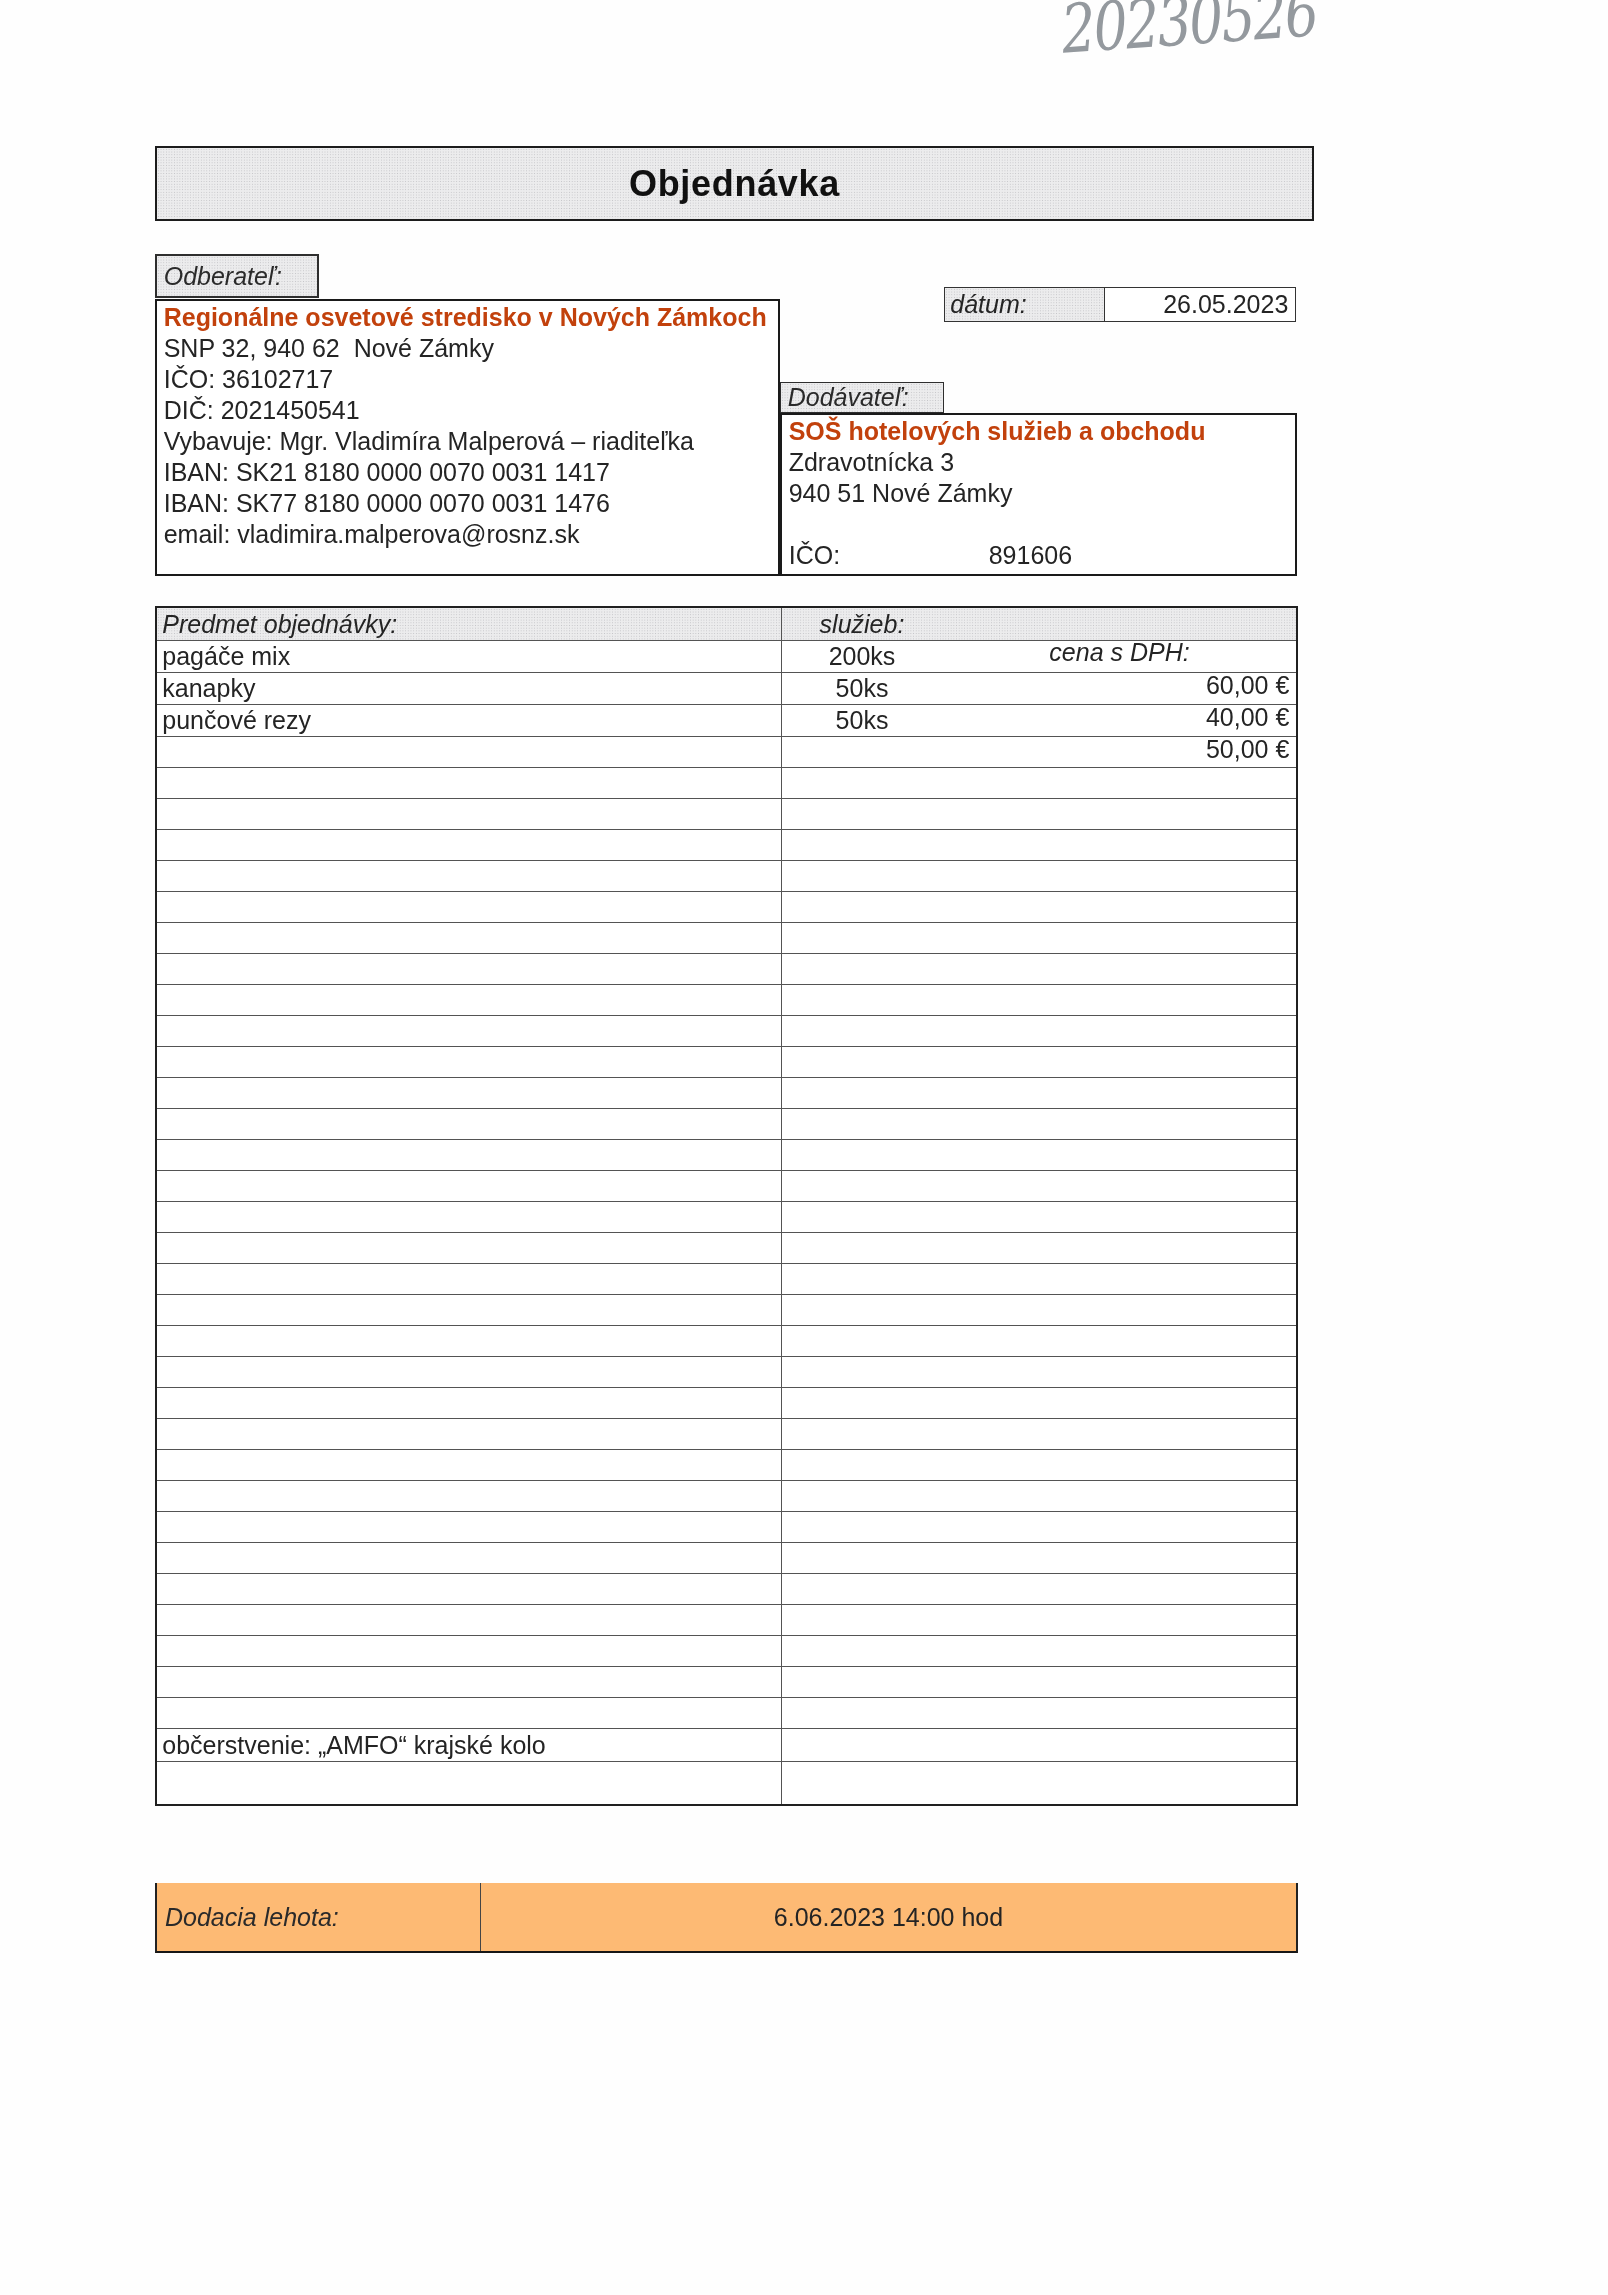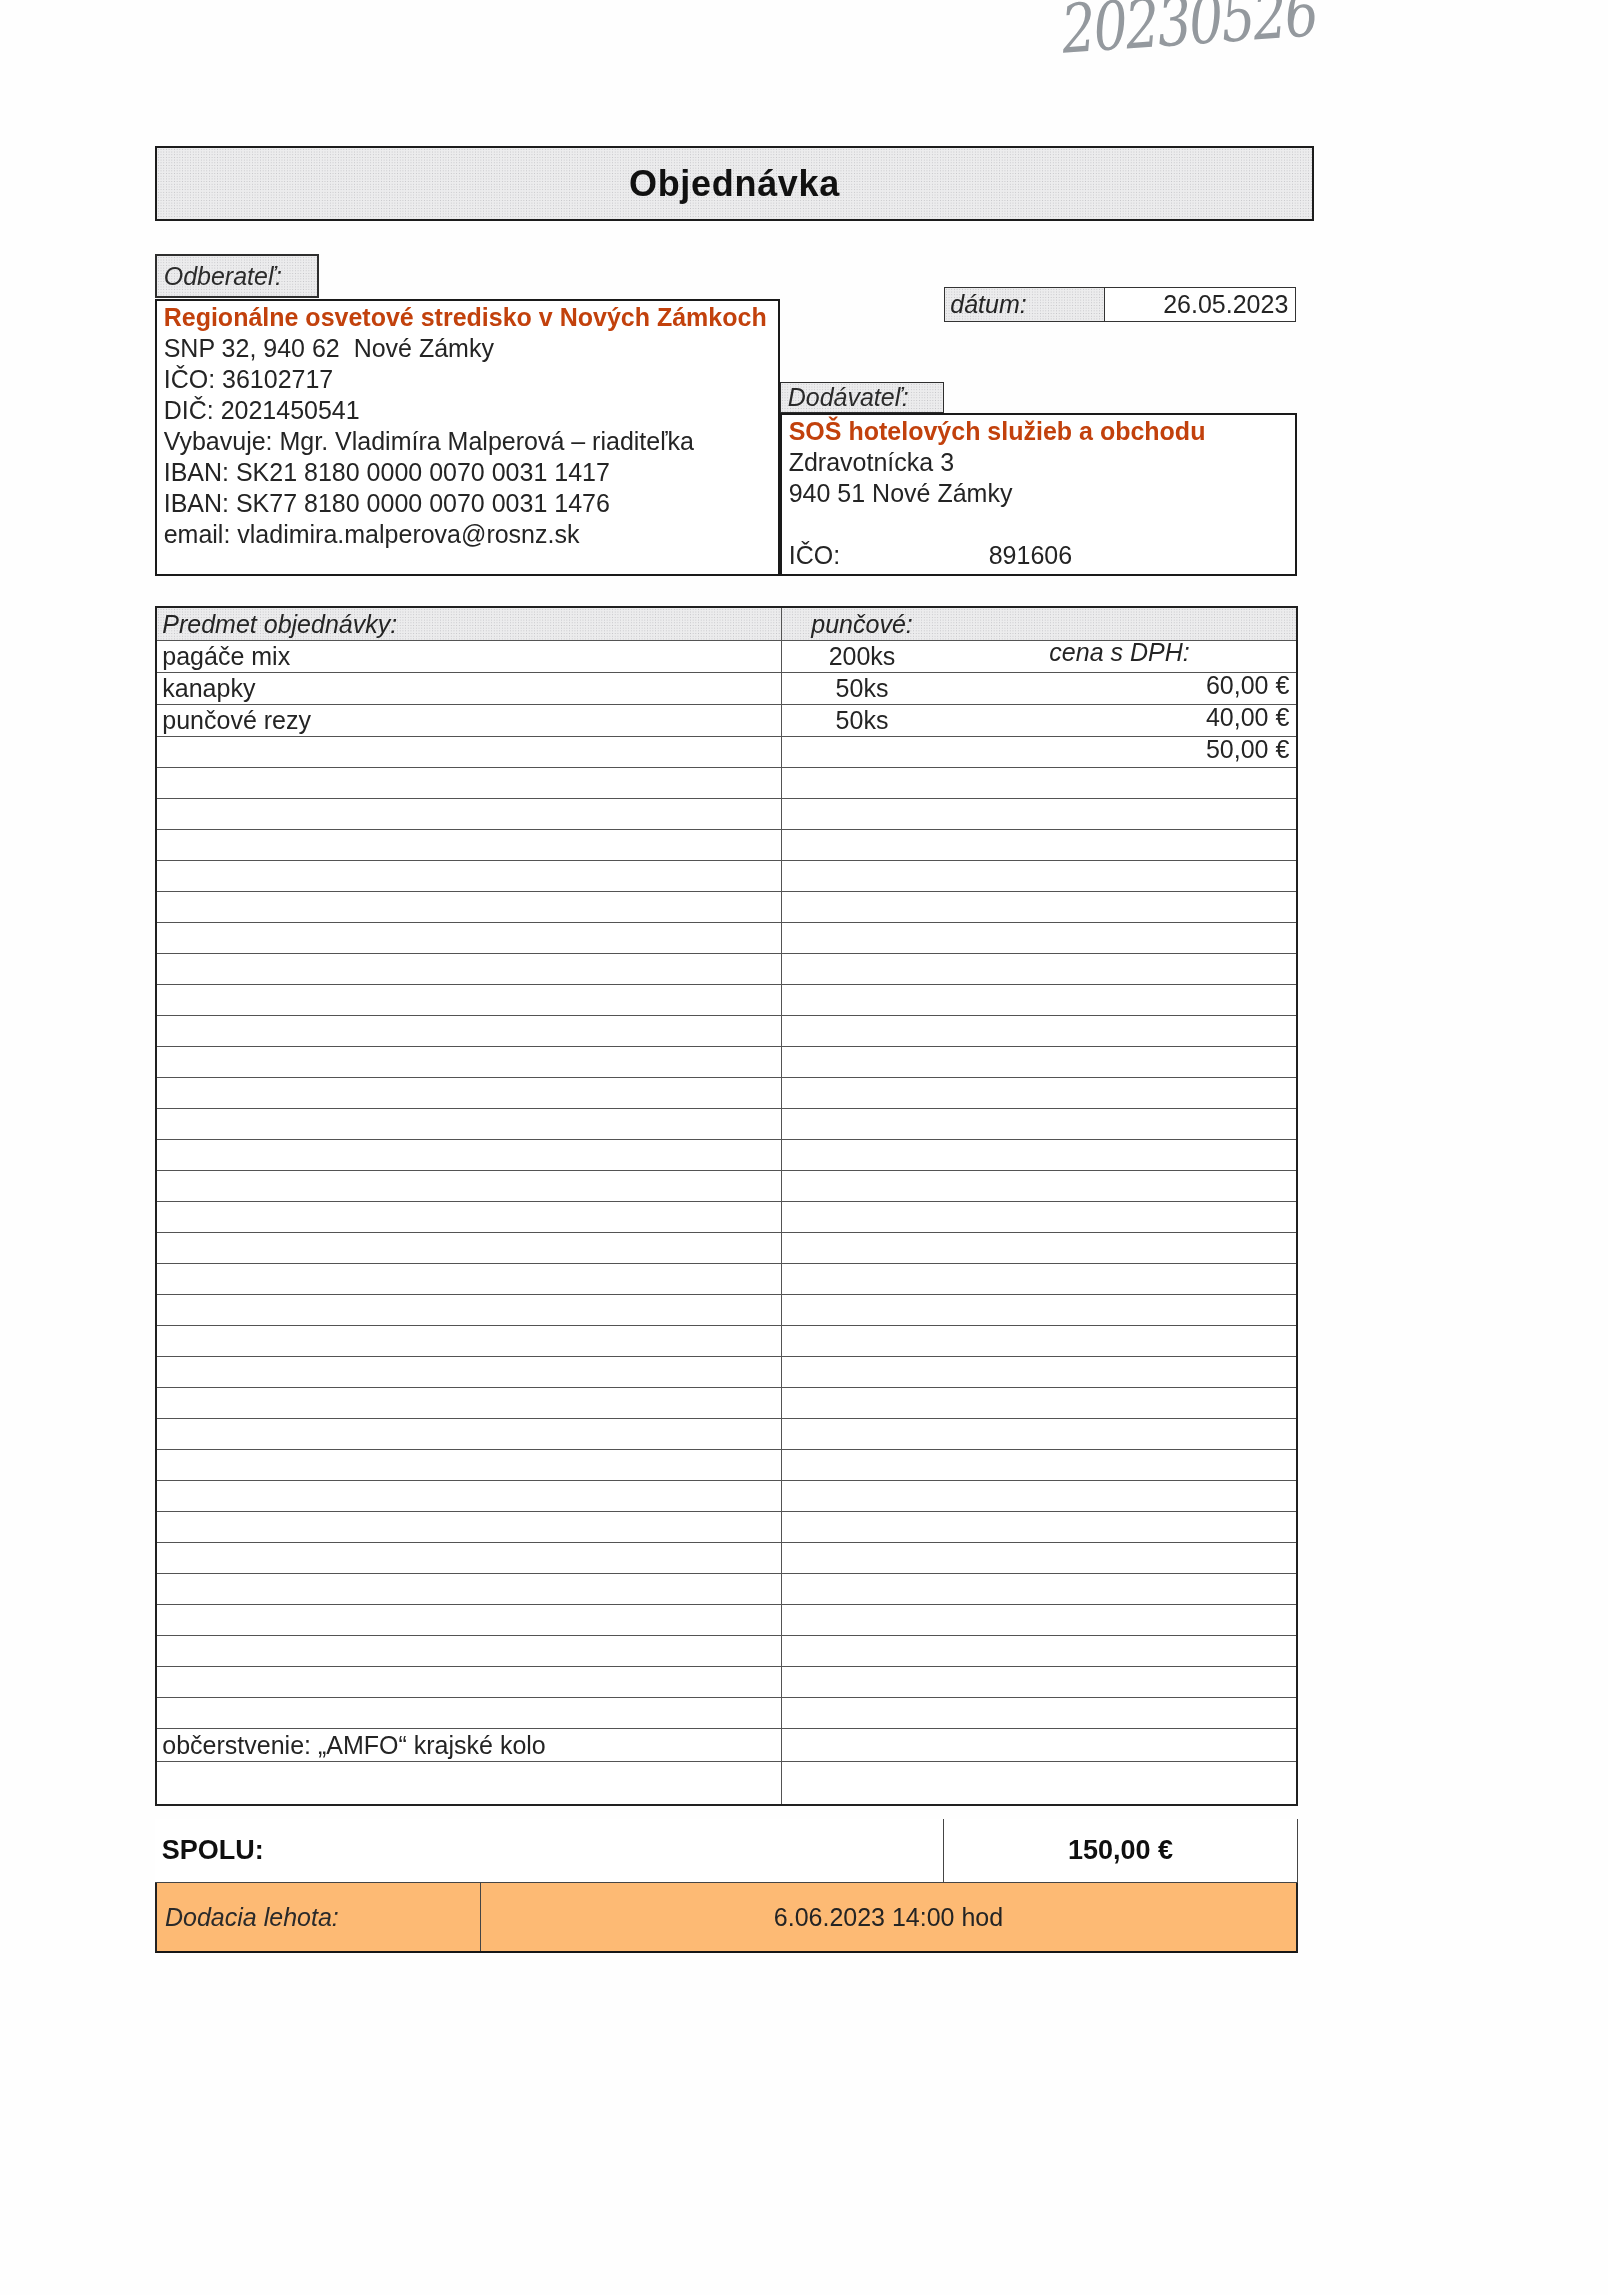--- a/index.html
+++ b/index.html
@@ -155,21 +155,21 @@
     <span class="line">940 51 Nové Zámky</span>
     <div class="ico-line">
       <span>IČO:</span>
       <span class="ico-value">891606</span>
     </div>
   </div>
 
   <div class="abs order-table">
     <div class="trow header halftone">
       <div class="c1">Predmet objednávky:</div>
-      <div class="c2">punčové:</div>
+      <div class="c2">služieb:</div>
       <div class="c3">cena s DPH:</div>
     </div>
 
     <div class="trow item">
       <div class="c1">pagáče mix</div>
       <div class="c2">200ks</div>
       <div class="c3">60,00 €</div>
     </div>
     <div class="trow item">
       <div class="c1">kanapky</div>
@@ -353,24 +353,20 @@
 
     <div>
         <div class="trow empty tall">
           <div class="c1"></div>
           <div class="c2"></div>
           <div class="c3"></div>
         </div>
       </div>
   </div>
 
-  <div class="abs spolu-row">
-    <div class="spolu-left">SPOLU:</div>
-    <div class="spolu-right">150,00 €</div>
-  </div>
 
   <div class="abs dodacia-row">
     <div class="dod-left">Dodacia lehota:</div>
     <div class="dod-right">6.06.2023 14:00 hod</div>
   </div>
 
 </div>
 
 
 </body></html>

